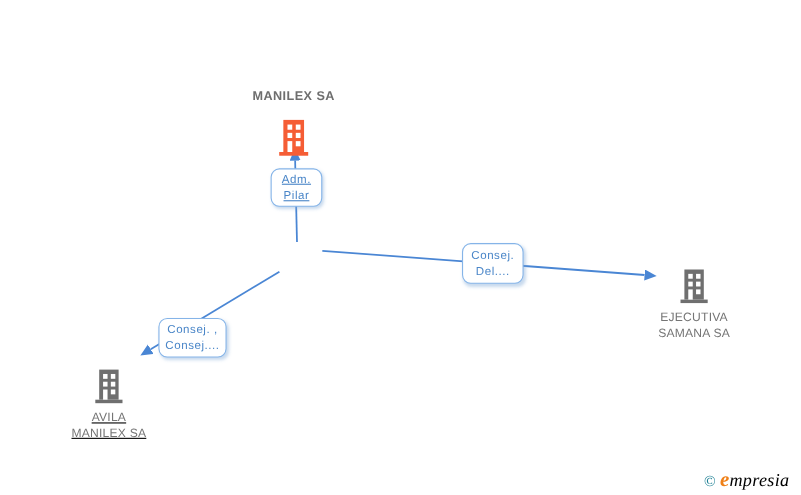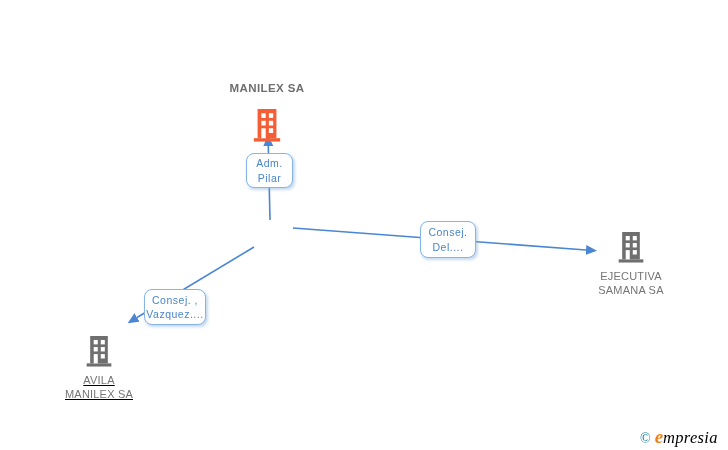--- a/index.html
+++ b/index.html
@@ -63,37 +63,37 @@
         <rect x="11" y="6.5" width="4.6" height="5"></rect>
         <rect x="19" y="6.5" width="4.6" height="5"></rect>
         <rect x="11" y="14.5" width="4.6" height="5"></rect>
         <rect x="19" y="14.5" width="4.6" height="5"></rect>
         <rect x="19" y="22.5" width="4.6" height="5"></rect>
         <rect x="11" y="22.5" width="4.6" height="10.5"></rect>
       </g>
     </svg>
   </div>
 
-  <div class="edge-box" style="left:246px;top:153px;width:45px;height:33px;">
+  <div class="edge-box" style="left:246px;top:153px;width:45px;height:33px;text-decoration:underline;">
     <span>Adm.</span>
     <span>Pilar</span>
   </div>
 
 
   <div class="edge-box" style="left:420px;top:221px;width:54px;height:35px;">
     <span>Consej.</span>
     <span>Del....</span>
   </div>
 
   <div class="edge-box" style="left:144px;top:269px;width:60px;height:34px;margin-top:20px;">
     <span>Consej. ,</span>
-    <span>Vazquez....</span>
+    <span>Consej....</span>
   </div>
 
-  <div class="node" style="left:571px;top:230px;width:120px;">
+  <div class="node" style="left:571px;top:243px;width:120px;">
     <svg width="30" height="34" viewBox="0 0 34 38">
       <g fill="#6f6f6f">
         <rect x="7" y="2" width="20" height="31"></rect>
         <rect x="3" y="33" width="28" height="3.6"></rect>
       </g>
       <g fill="#ffffff">
         <rect x="11" y="6.5" width="4.6" height="5"></rect>
         <rect x="19" y="6.5" width="4.6" height="5"></rect>
         <rect x="11" y="14.5" width="4.6" height="5"></rect>
         <rect x="19" y="14.5" width="4.6" height="5"></rect>

